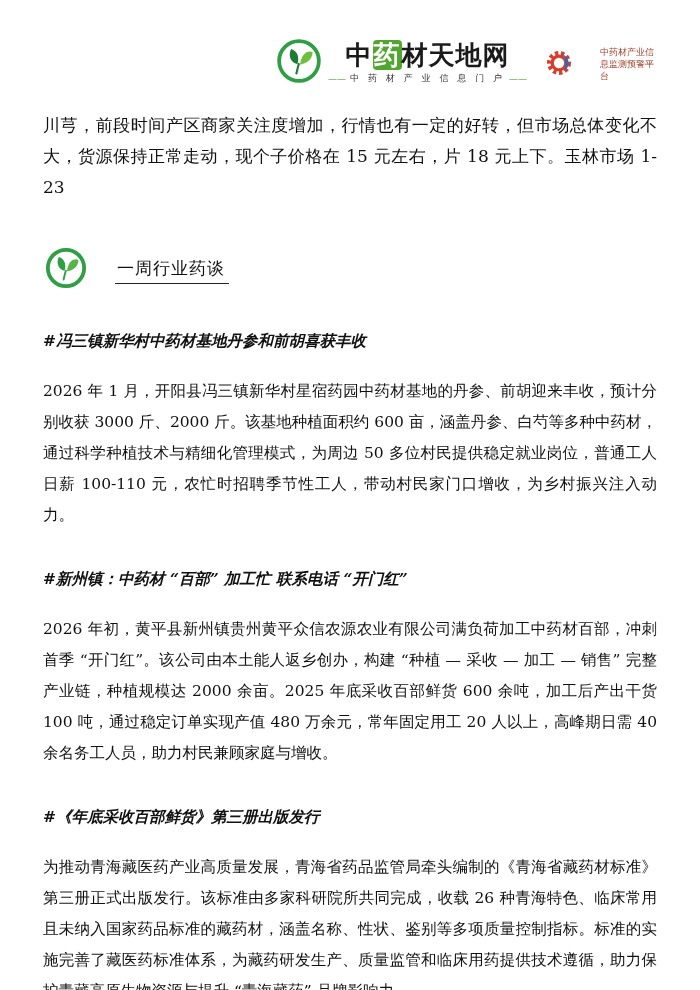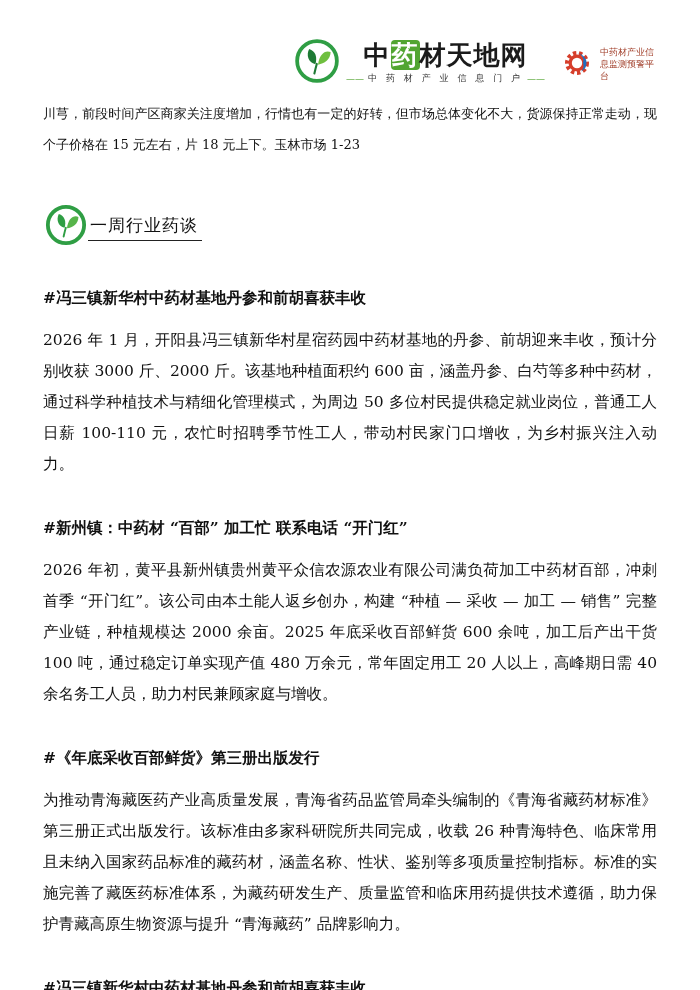--- a/index.html
+++ b/index.html
@@ -29,53 +29,54 @@
     background: #52a531; color: #ffffff; border-radius: 4px;
     padding: 0 1px;
   }
   .logo-tagline {
     font-family: "DejaVu Sans", "Liberation Sans", sans-serif;
     font-size: 9px; color: #333; letter-spacing: 3px; margin-top: 3px;
     display: flex; align-items: center; gap: 4px; white-space: nowrap;
   }
   .logo-tagline .dash { color: #52a531; letter-spacing: 0; }
 
-  .logo-secondary { display: flex; align-items: center; gap: 5px; margin-top: 8px; }
+  .logo-secondary { display: flex; align-items: center; gap: 23px; margin-top: 8px; }
   .logo-secondary-label {
     font-family: "DejaVu Sans", "Liberation Sans", sans-serif;
     font-size: 9px; line-height: 12px; color: #a2402c;
     width: 62px;
   }
 
   
   .content { padding: 0 43px; }
 
   .intro {
-    margin-top: 10px;
-    font-size: 13px; line-height: 31px;
+    margin-top: 22px;
+    font-size: 17px; line-height: 31px;
     text-align: justify;
   }
 
   .section-header {
-    display: flex; align-items: center; gap: 1px;
+    display: flex; align-items: center; gap: 28px;
     margin-top: 44px; margin-left: 2px;
   }
   .section-title {
     font-size: 17px; color: #111;
     border-bottom: 1.5px solid #222;
     padding: 0 4px 3px 2px;
     letter-spacing: 1px;
   }
 
   .article-heading {
     font-weight: bold; font-size: 15.5px; line-height: 22px;
     margin-top: 37px;
+    font-style: italic;
   }
   .article-body {
-    margin-top: 16px;
+    margin-top: 24px;
     font-size: 15.5px; line-height: 31px;
     text-align: justify;
   }
 
   
   .footer {
     position: absolute; left: 0; right: 0; top: 897px;
     text-align: center;
     font-family: "DejaVu Sans", "Liberation Sans", sans-serif;
     font-weight: bold; font-size: 13px; color: #111;

